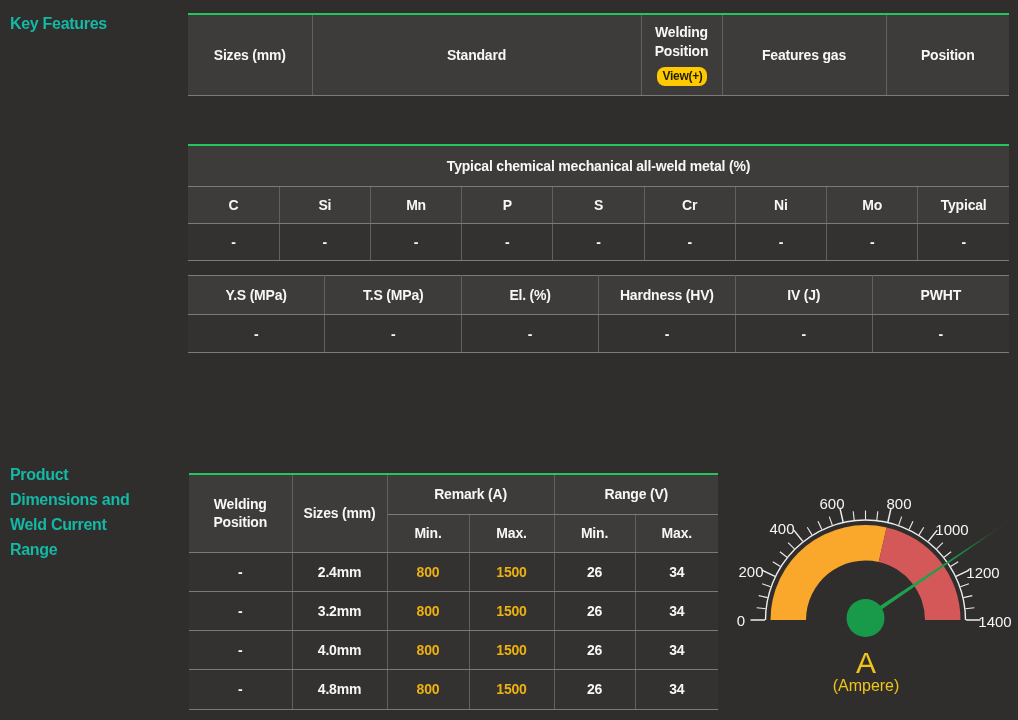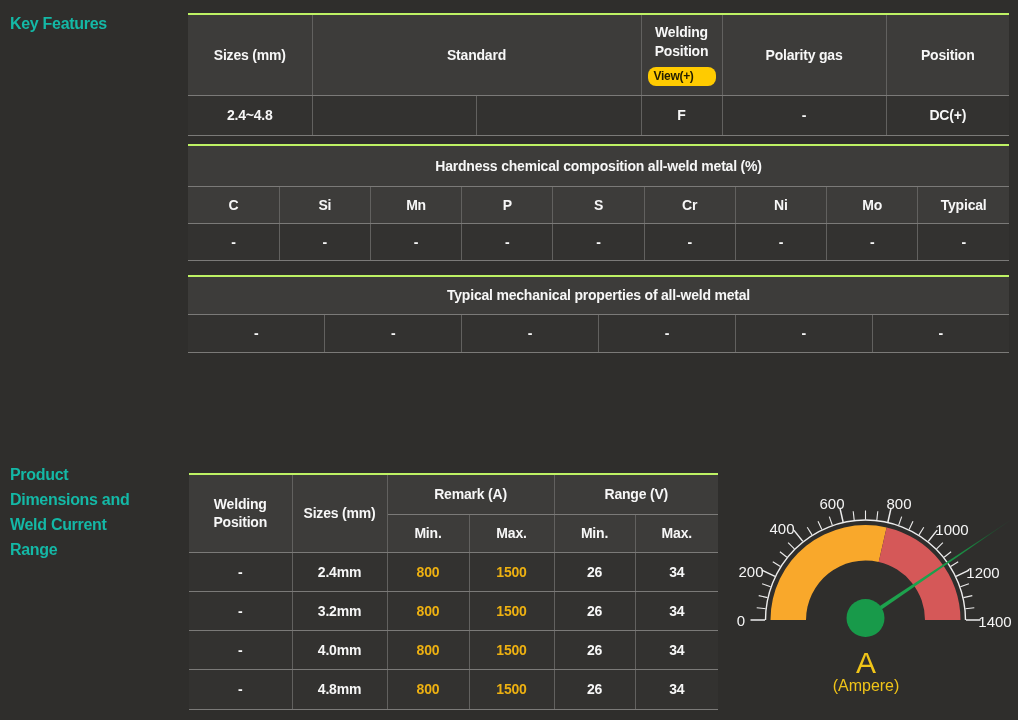--- a/index.html
+++ b/index.html
@@ -4,73 +4,65 @@
 <style>
 html,body{margin:0;padding:0}
 body{width:1018px;height:720px;background:#2f2e2c;font-family:"Liberation Sans",sans-serif;position:relative;overflow:hidden}
 h2{position:absolute;margin:0;color:#14b8a6;font-size:16px;font-weight:bold;letter-spacing:-0.3px;line-height:25px}
 table{border-collapse:collapse;table-layout:fixed;position:absolute}
 th,td{border:1px solid;border-top-color:#7b7a78;border-bottom-color:#7b7a78;border-left-color:#62615f;border-right-color:#62615f;color:#f7f7f7;font-size:14px;font-weight:bold;text-align:center;vertical-align:middle;padding:0;letter-spacing:-0.2px}
 th{background:#3d3c3a}
 td{background:#333230}
 th:first-child,td:first-child{border-left:0}
 th:last-child,td:last-child{border-right:0}
-tr.top th,tr.top td{border-top:2px solid #bef264}
+tr.top th,tr.top td{border-top:2px solid #22c55e}
 .titlebar{background:#3d3c3a}
 .gold{color:#eeb111}
-#badge{display:inline-block;background:#ffcb00;color:#221d00;font-size:12px;font-weight:bold;border-radius:8px;padding:2px 22px 3px 6px;margin-top:6px;letter-spacing:-0.3px}
+#badge{display:inline-block;background:#ffcb00;color:#221d00;font-size:12px;font-weight:bold;border-radius:8px;padding:2px 4px 3px 6px;margin-top:6px;letter-spacing:-0.3px}
 svg text{font-family:"Liberation Sans",sans-serif}
 </style>
 </head>
 <body>
 <h2 style="left:10px;top:11px">Key Features</h2>
 
 <table id="t1" style="left:188px;top:13px;width:821px">
 <colgroup>
       <col style="width:124px">
       <col style="width:164px">
       <col style="width:165px">
       <col style="width:81px">
       <col style="width:164px">
       <col style="width:123px">
     </colgroup>
 <tbody>
       <tr class="top" style="height:81px">
 <th>Sizes (mm)</th>
 <th colspan="2">Standard</th>
 <th><div style="line-height:19px">Welding<br>Position</div><span id="badge">View(+)</span></th>
-<th>Polarity gas</th>
+<th>Features gas</th>
 <th>Position</th>
 </tr>
-<tr style="height:40px">
-<td>2.4~4.8</td>
-        <td></td>
-        <td></td>
-        <td>F</td>
-        <td>-</td>
-        <td>DC(+)</td>
-</tr>
 </tbody>
   </table>
 
 <table id="t2" style="left:188px;top:144px;width:821px">
 <colgroup>
       <col>
       <col>
       <col>
       <col>
       <col>
       <col>
       <col>
       <col>
       <col>
     </colgroup>
 <tbody>
       <tr class="top" style="height:41px">
-        <th class="titlebar" colspan="9">Hardness chemical composition all-weld metal (%)</th>
+        <th class="titlebar" colspan="9">Typical chemical mechanical all-weld metal (%)</th>
       </tr>
 <tr style="height:37px">
         <th>C</th>
         <th>Si</th>
         <th>Mn</th>
         <th>P</th>
         <th>S</th>
         <th>Cr</th>
         <th>Ni</th>
         <th>Mo</th>
@@ -93,22 +85,27 @@
 <table id="t3" style="left:188px;top:275px;width:821px">
 <colgroup>
       <col>
       <col>
       <col>
       <col>
       <col>
       <col>
     </colgroup>
 <tbody>
-      <tr class="top" style="height:38px">
-        <th class="titlebar" colspan="6">Typical mechanical properties of all-weld metal</th>
+<tr style="height:39px">
+        <th>Y.S (MPa)</th>
+        <th>T.S (MPa)</th>
+        <th>El. (%)</th>
+        <th>Hardness (HV)</th>
+        <th>IV (J)</th>
+        <th>PWHT</th>
       </tr>
 <tr style="height:38px">
         <td>-</td>
         <td>-</td>
         <td>-</td>
         <td>-</td>
         <td>-</td>
         <td>-</td>
       </tr>
 </tbody>

